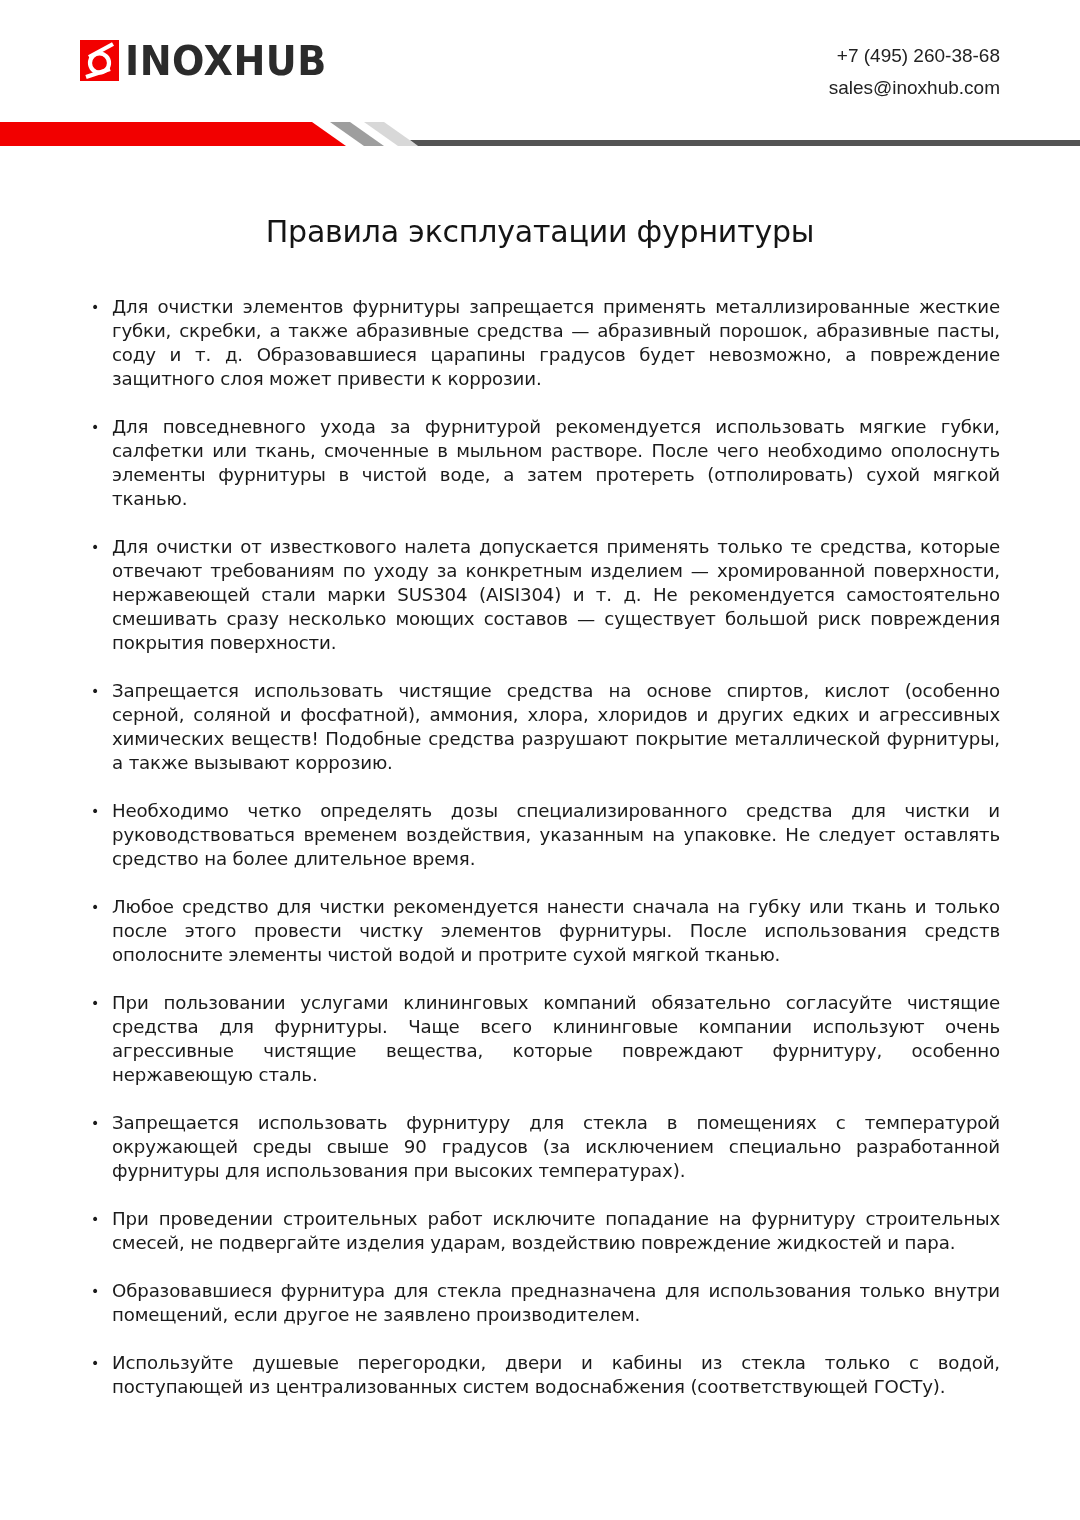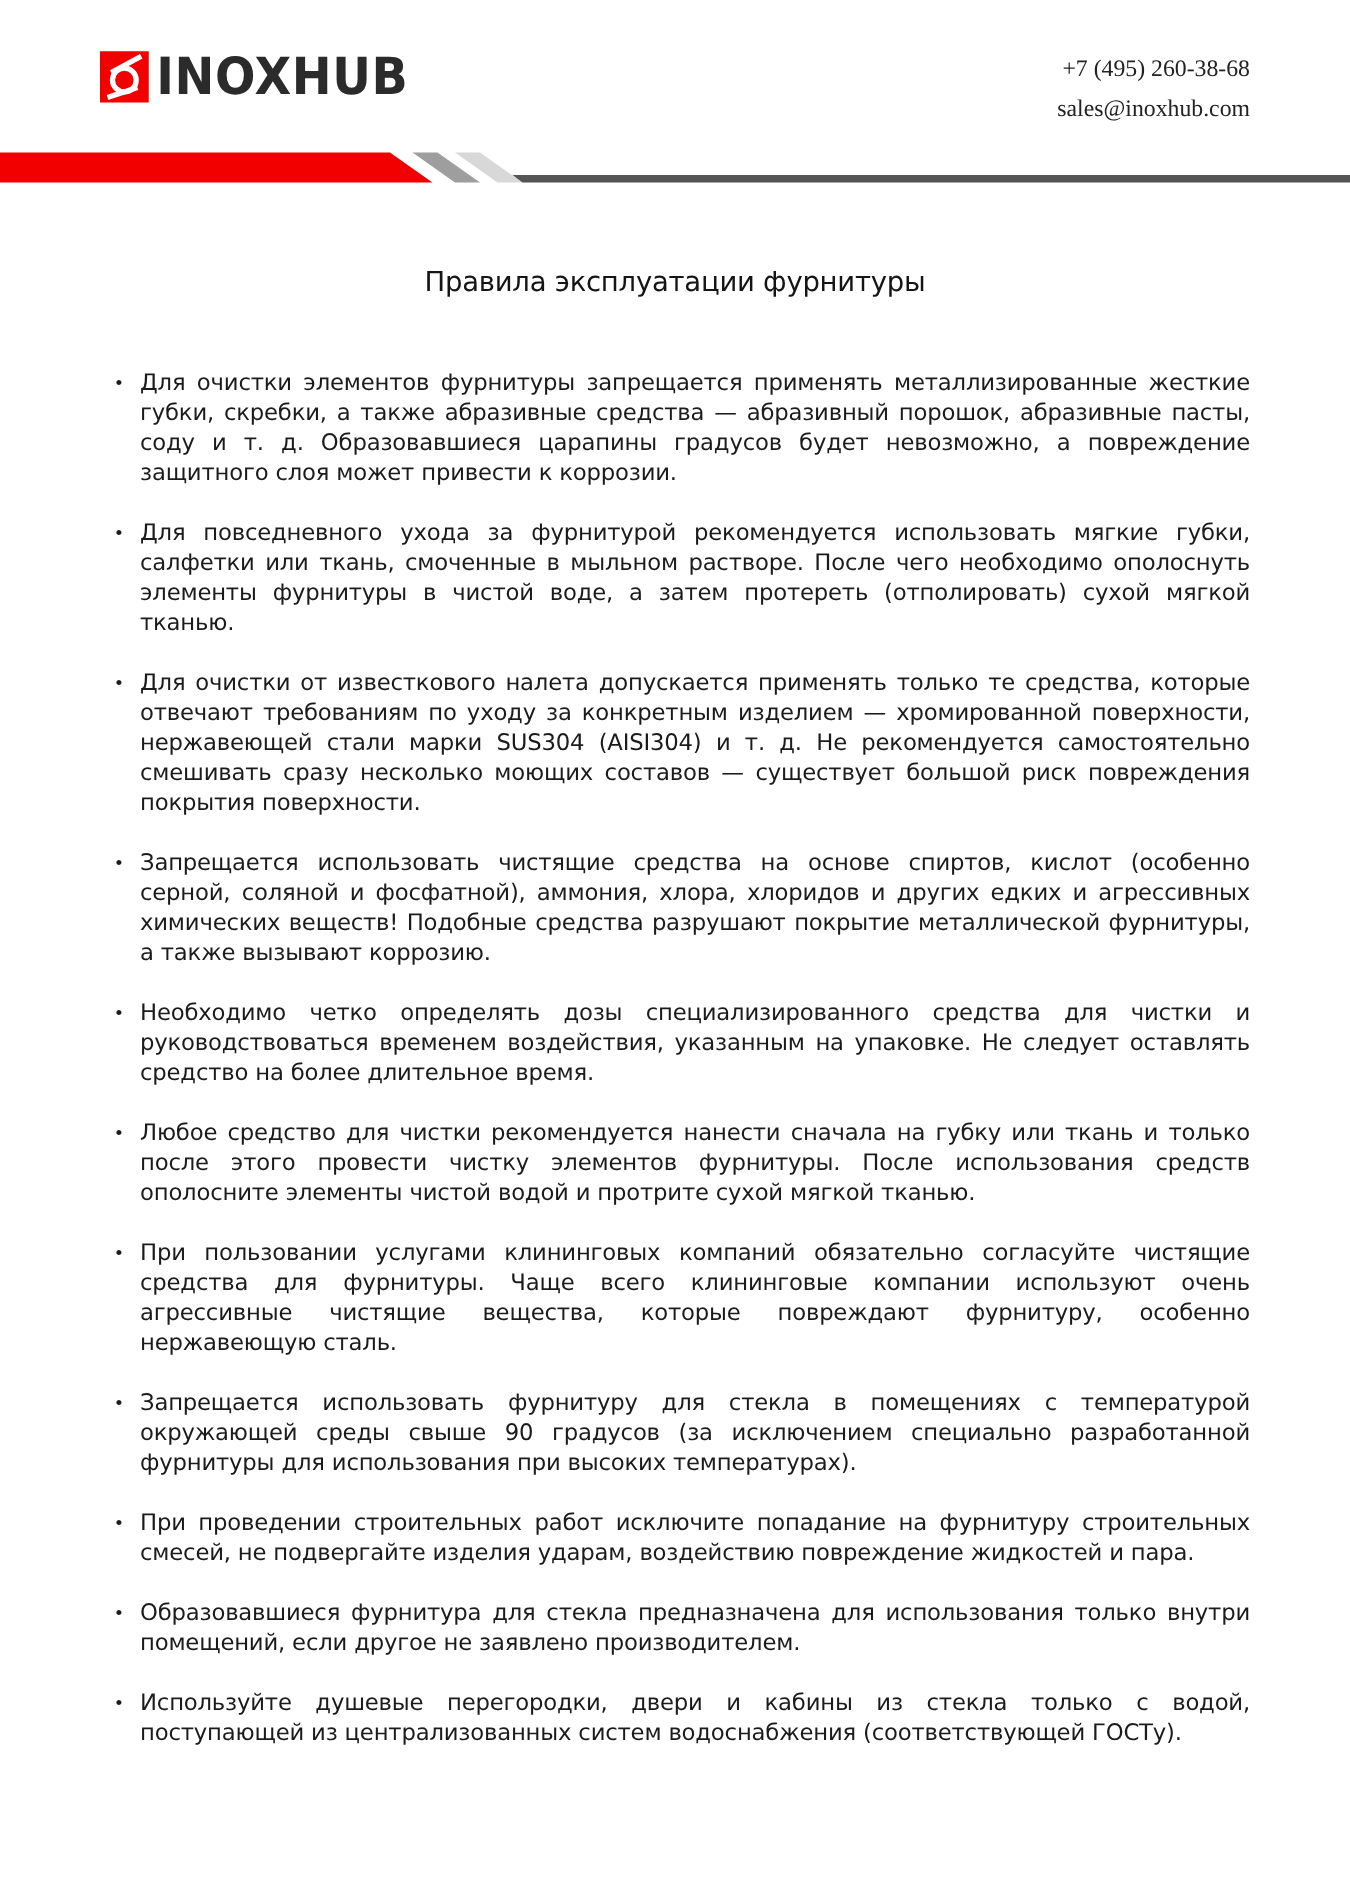--- a/index.html
+++ b/index.html
@@ -3,43 +3,43 @@
 <meta charset="utf-8">
 <style>
   html, body { margin: 0; padding: 0; background: #ffffff; }
   body {
     width: 1080px; height: 1520px; position: relative; overflow: hidden;
     font-family: "DejaVu Sans", "Liberation Sans", sans-serif;
     color: #1b1b1b;
   }
   .logo {
     position: absolute; left: 80px; top: 40px; height: 42px;
-    display: flex; align-items: flex-end;
+    display: flex; align-items: flex-start;
   }
   .logo-mark {
     width: 39px; height: 41px; background: #f20000; position: relative;
     display: block;
   }
   .logo-mark svg { position: absolute; left: 0; top: 0; }
   .logo-text {
     margin-left: 6px; font-family: "DejaVu Sans", sans-serif;
     font-weight: bold; font-size: 41px; letter-spacing: 0.5px; color: #2b2b2b;
     line-height: 42px; transform: scaleX(0.93); transform-origin: left center;
   }
   .contacts {
     position: absolute; right: 80px; top: 40px; text-align: right;
-    font-family: Liberation Serif, serif; font-size: 19px; line-height: 32px;
+    font-family: Liberation Sans, sans-serif; font-size: 19px; line-height: 32px;
     color: #222;
   }
   .contacts div { white-space: nowrap; }
   .band { position: absolute; left: 0; top: 120px; width: 1080px; height: 30px; }
   .title {
     position: absolute; left: 0; top: 214px; width: 1080px; text-align: center;
     font-family: "DejaVu Sans", sans-serif; font-weight: normal;
-    font-size: 22px; color: #151515; margin: 0; letter-spacing: -0.2px;
+    font-size: 30px; color: #151515; margin: 0; letter-spacing: -0.2px;
   }
   .rules {
     position: absolute; left: 88px; top: 295px; width: 912px;
     list-style: none; margin: 0; padding: 0;
   }
   .rule {
     position: relative; padding-left: 24px; margin: 0 0 24px 0;
     font-size: 18.2px; line-height: 24px; text-align: justify;
     letter-spacing: -0.15px;
   }

